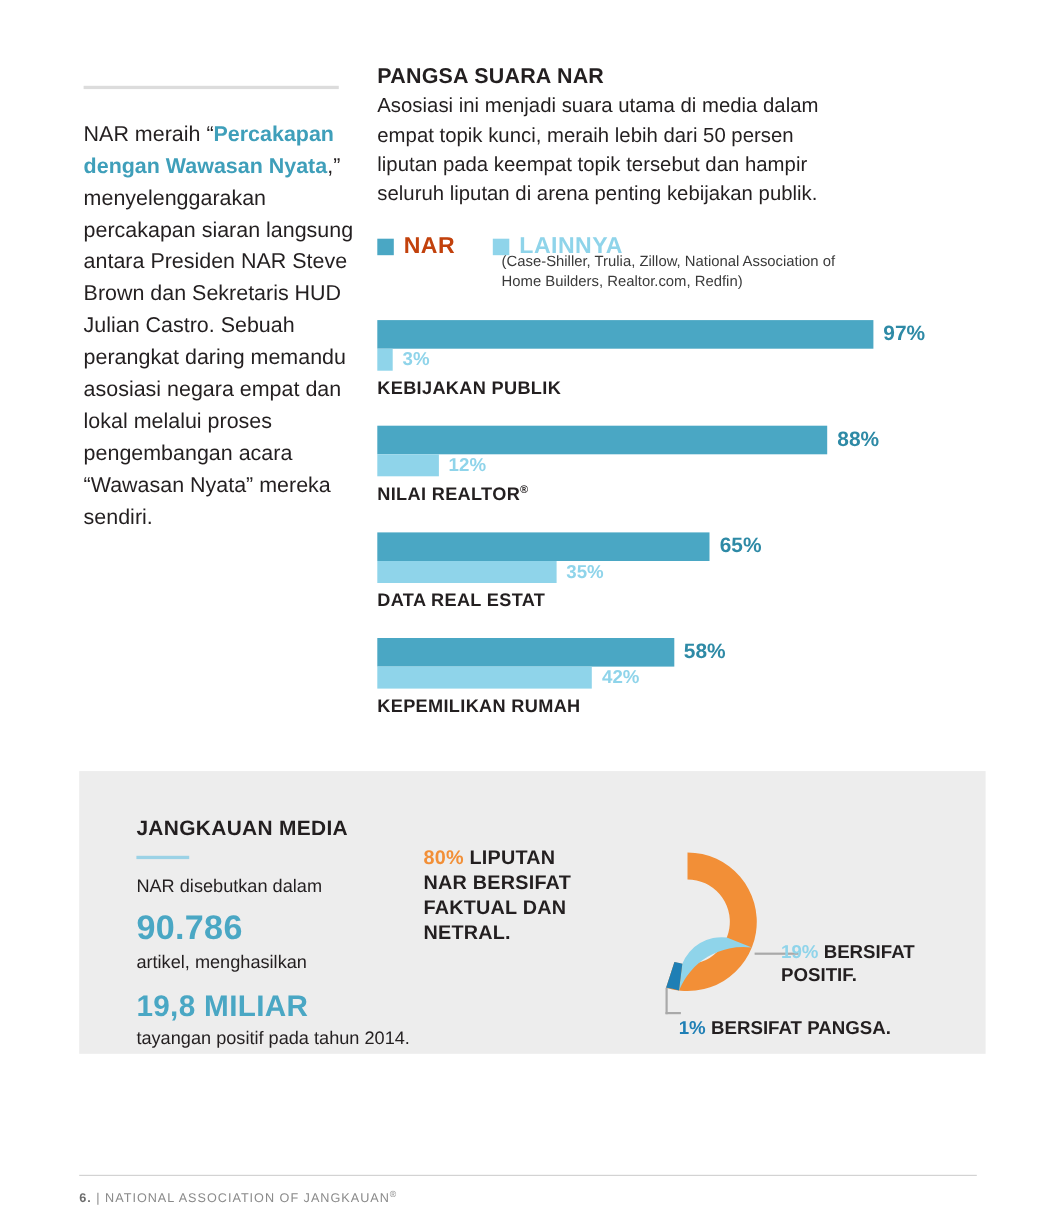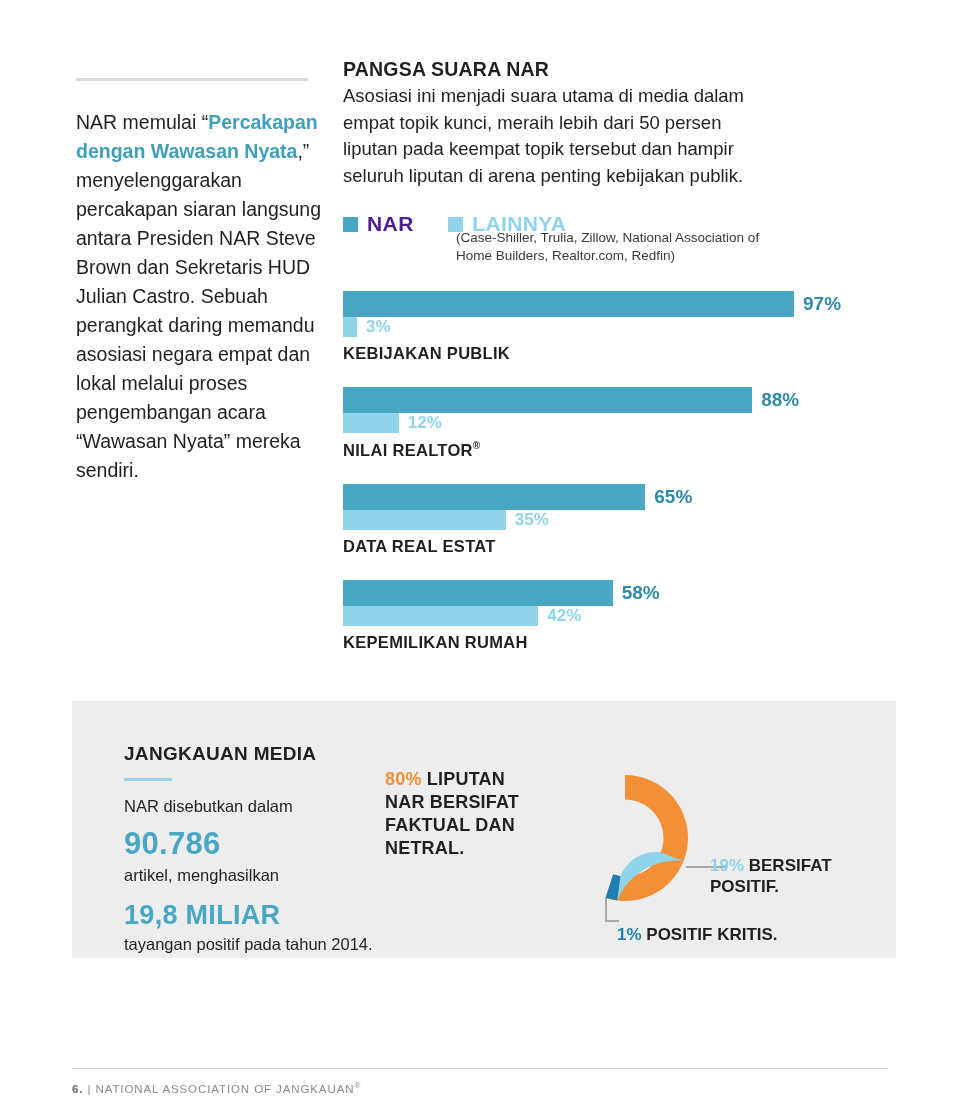--- a/index.html
+++ b/index.html
@@ -37,21 +37,21 @@
 
   .legend{position:absolute;left:343px;top:212px;}
   .legend-item{display:inline-flex;align-items:center;vertical-align:top;}
   .legend-item + .legend-item{margin-left:30px;}
   .swatch{width:15px;height:15px;display:inline-block;}
   .sw-nar{background:#4aa7c4;}
   .sw-other{background:#8fd4ea;}
   .legend-label{
     margin-left:9px;font-size:21px;font-weight:bold;letter-spacing:.4px;
   }
-  .lbl-nar{color:#4c1d95;}
+  .lbl-nar{color:#c2410c;}
   .lbl-other{color:#8fd4ea;}
   .legend-note{
     position:absolute;left:456px;top:229px;width:330px;
     font-size:13.5px;line-height:18px;color:#3a3a3a;
   }
 
   .bars{position:absolute;left:343px;top:291px;width:520px;}
   .bar-group{position:relative;}
   .bar-row{position:relative;height:26px;display:flex;align-items:center;}
   .bar-row.sub{height:20px;}
@@ -126,21 +126,21 @@
   .footer .pg{color:#6b6b6b;font-weight:bold;}
   .footer .reg{font-size:8px;vertical-align:super;}
 </style>
 </head>
 <body>
 
 <div class="page">
 
   <div class="left-rule"></div>
   <div class="left-col">
-    <span>NAR memulai</span>
+    <span>NAR meraih</span>
     <span>“</span><span class="hl">Percakapan dengan Wawasan Nyata</span><span>,”</span><span> menyelenggarakan percakapan siaran langsung antara Presiden NAR Steve Brown dan Sekretaris HUD Julian Castro. Sebuah perangkat daring memandu asosiasi negara empat dan lokal melalui proses pengembangan acara “Wawasan Nyata” mereka sendiri.</span>
   </div>
 
   <div class="share-title">PANGSA SUARA NAR</div>
   <div class="share-intro">Asosiasi ini menjadi suara utama di media dalam empat topik kunci, meraih lebih dari 50 persen liputan pada keempat topik tersebut dan hampir seluruh liputan di arena penting kebijakan publik.</div>
 
   <div class="legend">
     <span class="legend-item">
       <span class="swatch sw-nar"></span>
       <span class="legend-label lbl-nar">NAR</span>
@@ -232,21 +232,21 @@
   </div>
 
   <div class="leader leader-h"></div>
   <div class="leader leader-v"></div>
   <div class="leader leader-v2"></div>
 
   <div class="lbl-positif">
     <span class="pct">19%</span><span> BERSIFAT POSITIF.</span>
   </div>
   <div class="lbl-kritis">
-    <span class="pct">1%</span><span> POSITIF KRITIS.</span>
+    <span class="pct">1%</span><span> BERSIFAT PANGSA.</span>
   </div>
 
   <div class="footer-rule"></div>
   <div class="footer">
     <span class="pg">6.</span>
     <span>|</span>
     <span>NATIONAL ASSOCIATION OF JANGKAUAN</span><span class="reg">®</span>
   </div>
 
 </div>

